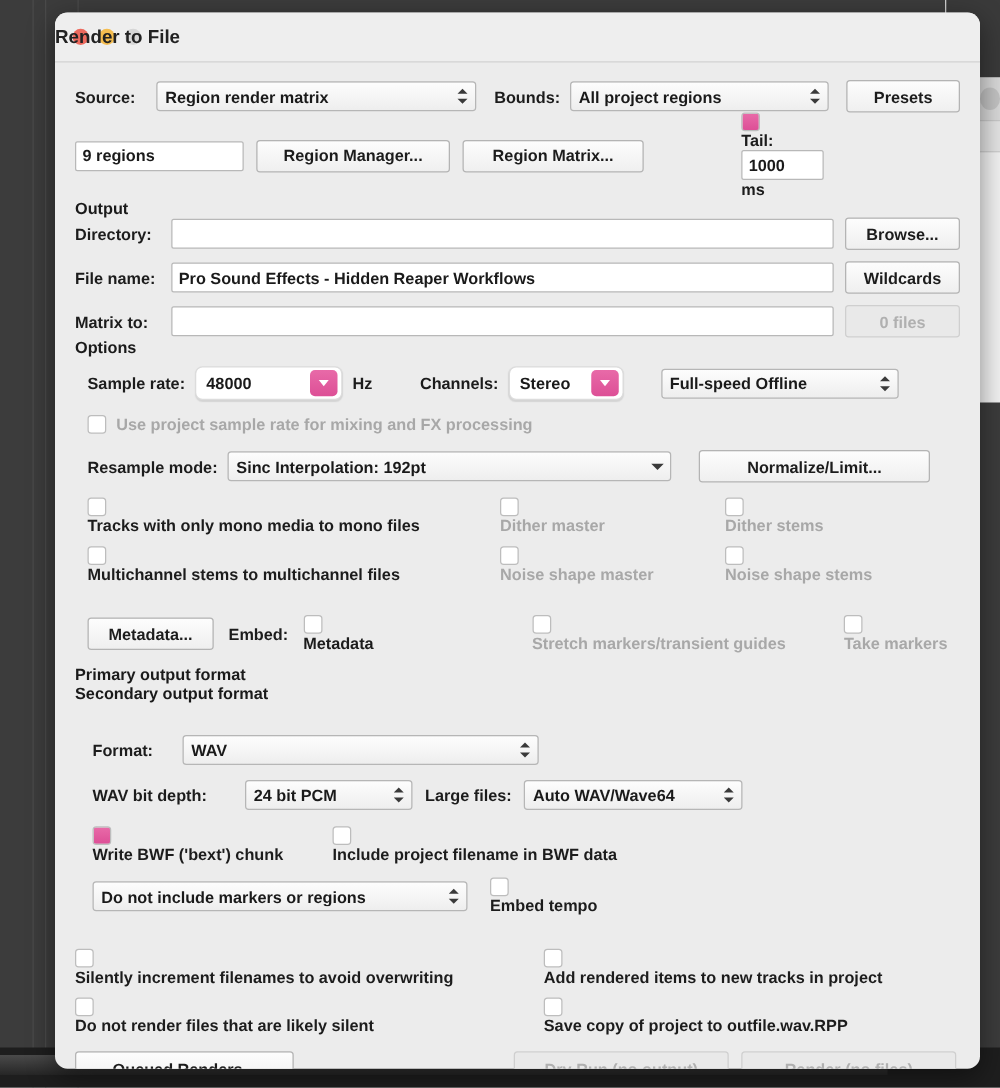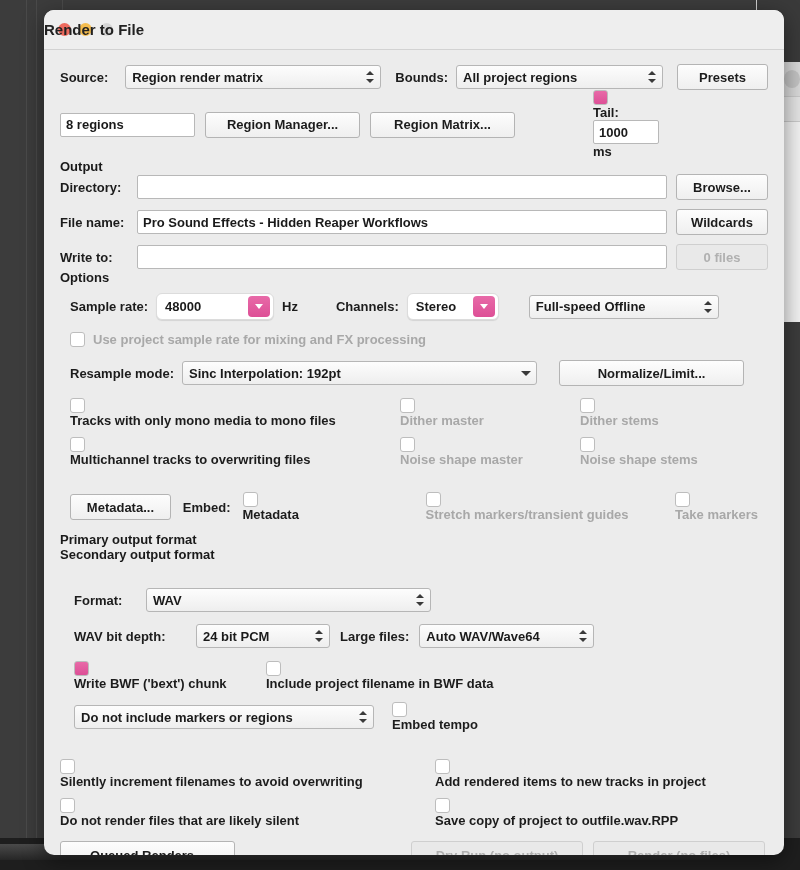--- a/index.html
+++ b/index.html
@@ -204,21 +204,21 @@
       <div class="combo" style="width:210px">
         <span class="val">All project regions</span>
         <span class="chev"></span>
       </div>
       <div class="btn" style="width:92px;margin-left:6px">Presets</div>
     </div>
 
     <div class="group">
       <div class="gbody">
         <div class="row" style="gap:10px">
-          <div class="field" style="width:135px">8 regions</div>
+          <div class="field" style="width:135px">9 regions</div>
           <div class="btn" style="width:155px">Region Manager...</div>
           <div class="btn" style="width:145px">Region Matrix...</div>
           <div class="cbrow" style="margin-left:68px">
             <div class="cb checked"></div>
             <div class="lbl">Tail:</div>
             <div class="field" style="width:66px">1000</div>
             <div class="lbl">ms</div>
           </div>
         </div>
       </div>
@@ -233,21 +233,21 @@
           <div class="btn" style="width:92px">Browse...</div>
         </div>
         <div class="row" style="gap:9px;margin-top:9px">
           <div class="lbl" style="width:68px">File name:</div>
           <div class="field hl" style="flex:1">
             <span class="sel">Pro Sound Effects - Hidden Reaper Workflows</span>
           </div>
           <div class="btn" style="width:92px">Wildcards</div>
         </div>
         <div class="row" style="gap:9px;margin-top:9px">
-          <div class="lbl" style="width:68px">Write to:</div>
+          <div class="lbl" style="width:68px">Matrix to:</div>
           <div class="field" style="flex:1"></div>
           <div class="btn disabled" style="width:92px">0 files</div>
         </div>
       </div>
     </div>
 
     <div class="group">
       <div class="gtitle">Options</div>
       <div class="gbody" style="padding:8px 10px 10px 10px">
 
@@ -294,21 +294,21 @@
           </div>
           <div class="cbrow">
             <div class="cb dim"></div>
             <div class="lbl dim">Dither stems</div>
           </div>
         </div>
 
         <div class="row" style="margin-top:9px">
           <div class="cbrow" style="width:330px">
             <div class="cb"></div>
-            <div class="lbl">Multichannel tracks to overwriting files</div>
+            <div class="lbl">Multichannel stems to multichannel files</div>
           </div>
           <div class="cbrow" style="width:180px">
             <div class="cb dim"></div>
             <div class="lbl dim">Noise shape master</div>
           </div>
           <div class="cbrow">
             <div class="cb dim"></div>
             <div class="lbl dim">Noise shape stems</div>
           </div>
         </div>

